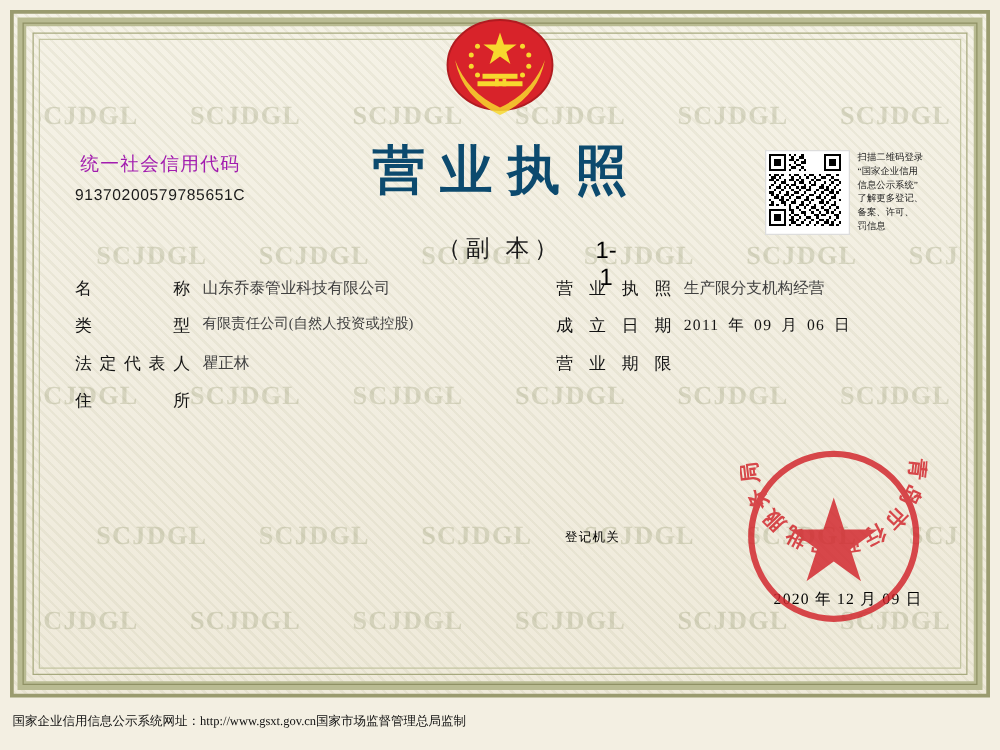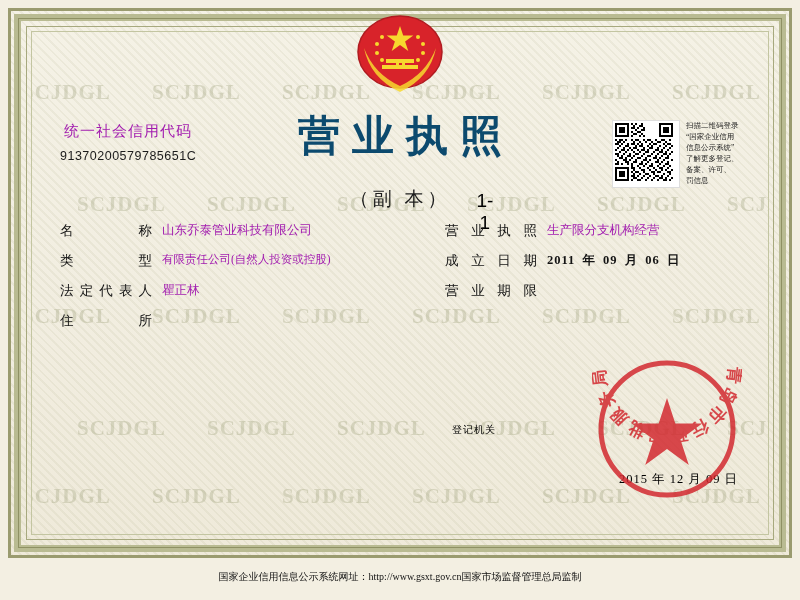--- a/index.html
+++ b/index.html
@@ -183,31 +183,31 @@
     font-size: 13.5px;
     letter-spacing: 0px;
     text-align: justify;
     text-align-last: justify;
     flex: 0 0 92px;
     color: #141414;
   }
   .fvalue {
     font-size: 12.5px;
     padding-left: 10px;
-    color: #a21caf;
+    color: #404040;
     line-height: 1.35;
   }
   .fvalue.small { font-size: 11.5px; }
   .scope {
     font-size: 11.3px;
     line-height: 1.62;
     padding-left: 10px;
     max-width: 355px;
   }
-  .date-line { font-size: 12.5px; letter-spacing: 1px; padding-left: 10px; font-weight: bold; }
+  .date-line { font-size: 12.5px; letter-spacing: 1px; padding-left: 10px; }
   .date-line .g { margin: 0 3px; }
   
   .registrar {
     position: absolute;
     right: 48px;
     bottom: 112px;
     width: 300px;
     text-align: left;
     z-index: 4;
     font-family: "Liberation Serif", serif;
@@ -235,21 +235,21 @@
     opacity: 0.82;
   }
   
   .footer {
     position: absolute;
     left: 10px; right: 10px;
     bottom: 8px;
     height: 30px;
     display: flex;
     align-items: center;
-    justify-content: center;
+    justify-content: flex-start;
     font-size: 10px;
     color: #111;
     font-family: "Liberation Serif", serif;
     z-index: 4;
   }
   .footer-center {
     text-align: center;
     line-height: 1.4;
     font-size: 9.5px;
   }
@@ -596,21 +596,21 @@
       <div class="col-right" style="align-items:flex-start;">
         <div class="flabel">住　　所</div>
       </div>
     </div>
 
   </div>
 
   <div class="registrar">
     <div class="line1">登记机关</div>
     <div class="line2">
-      <span>2015</span>
+      <span>2020</span>
       <span class="g">年</span>
       <span>12</span>
       <span class="g">月</span>
       <span>09</span>
       <span class="g">日</span>
     </div>
   </div>
 
   <div class="seal">
     <svg viewBox="0 0 150 150" width="150" height="150">

